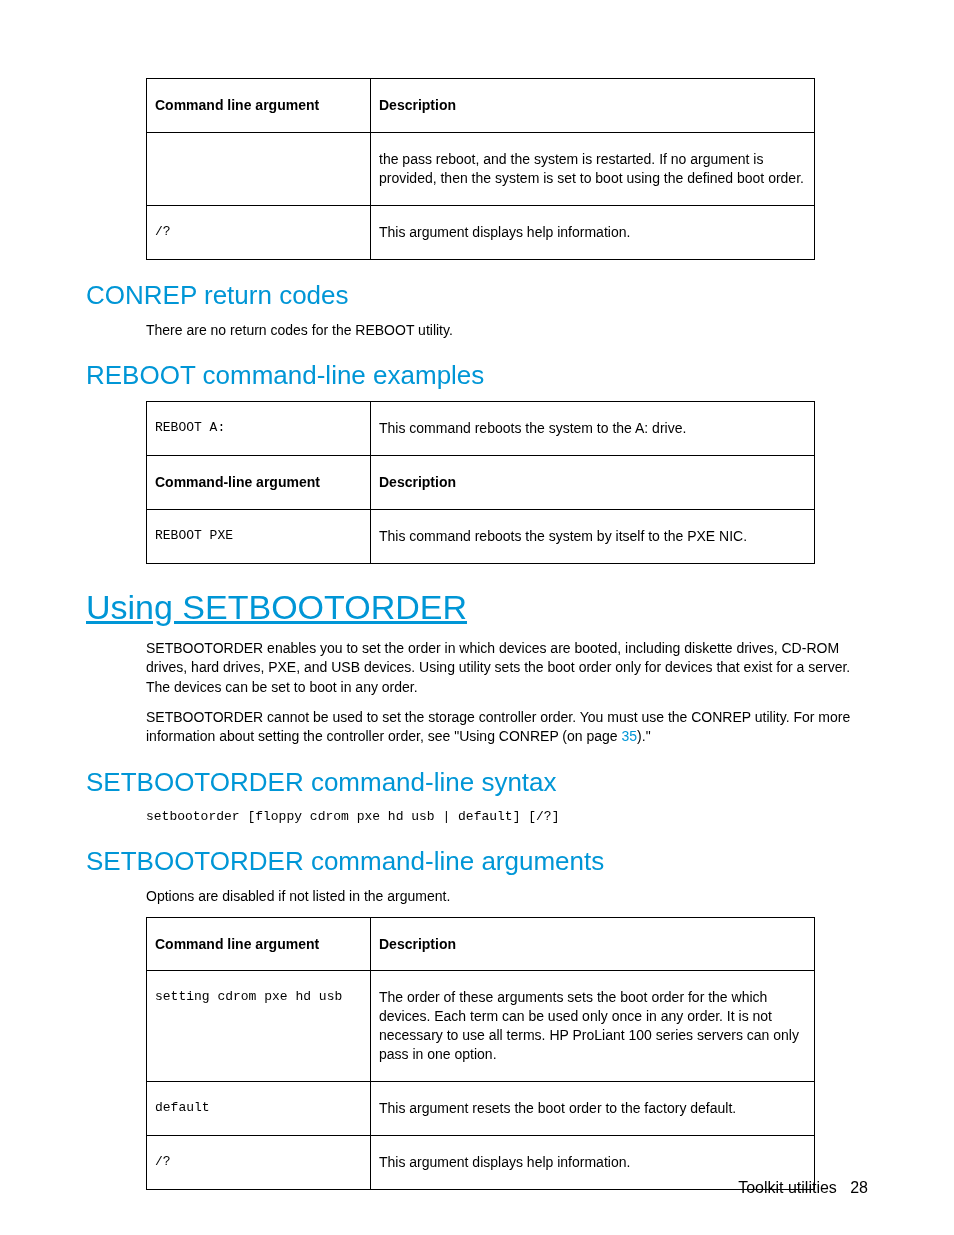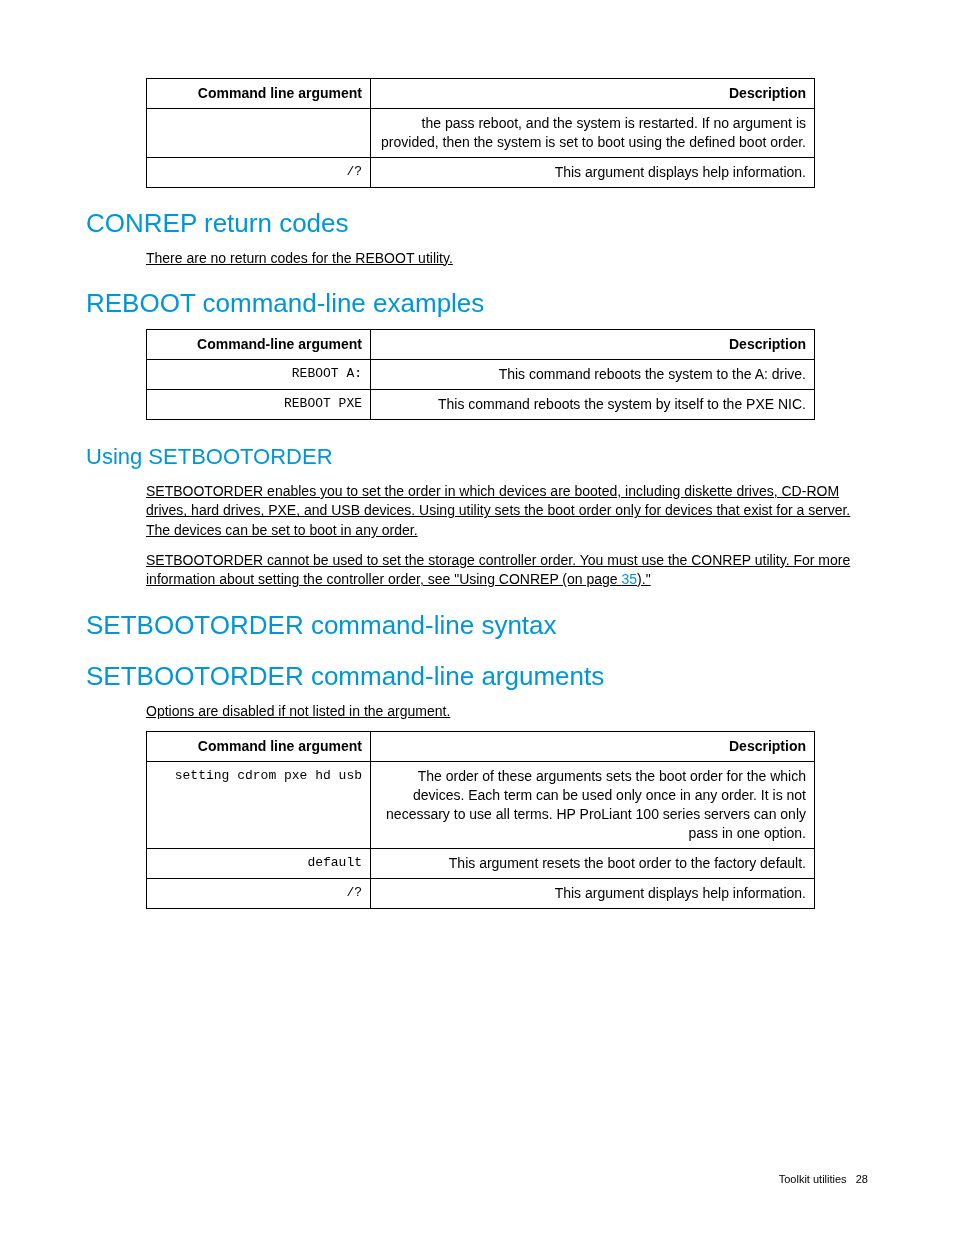--- a/index.html
+++ b/index.html
@@ -13,50 +13,50 @@
   }
   .page {
     width: 954px;
     min-height: 1235px;
     padding: 78px 86px 40px 86px;
     position: relative;
   }
   h1 {
     font-family: Arial, Helvetica, sans-serif;
     font-weight: 300;
-    font-size: 22px;
+    font-size: 34px;
     color: #0096d6;
     margin: 24px 0 12px 0;
     letter-spacing: 0px;
+    text-decoration: underline;
   }
   h2 {
     font-family: Arial, Helvetica, sans-serif;
     font-weight: 300;
     font-size: 26px;
     color: #0096d6;
     margin: 20px 0 10px 0;
   }
   p {
     font-size: 14px;
     line-height: 1.4;
     margin: 8px 0 10px 12px;
-    text-decoration: underline;
   }
   .indent { margin-left: 60px; }
   .link { color: #0096d6; }
   table {
     border-collapse: collapse;
     margin-left: 60px;
     width: 669px;
     font-size: 14px;
   }
   th, td {
     border: 1px solid #000;
-    padding: 5px 8px;
-    text-align: right;
+    padding: 17px 8px;
+    text-align: left;
     vertical-align: top;
     line-height: 1.35;
   }
   th {
     font-weight: bold;
     background: #fff;
   }
   .col-arg { width: 224px; }
   .mono {
     font-family: "Courier New", Courier, monospace;
@@ -70,23 +70,23 @@
     width: 608px;
     font-size: 14px;
     line-height: 1.4;
   }
   .note-label {
     color: #0096d6;
     font-weight: bold;
   }
   .footer {
     position: absolute;
-    bottom: 50px;
+    bottom: 38px;
     right: 86px;
-    font-size: 11px;
+    font-size: 16px;
   }
 </style>
 </head>
 <body>
 
 <div class="page">
 
   <table>
     <tbody>
         <tr>
@@ -104,42 +104,43 @@
   </tbody>
     </table>
 
   <h2>CONREP return codes</h2>
   <p class="indent">There are no return codes for the REBOOT utility.</p>
 
   <h2>REBOOT command-line examples</h2>
   <table>
     <tbody>
         <tr>
+      <td class="mono">REBOOT A:</td>
+      <td>This command reboots the system to the A: drive.</td>
+    </tr>
+    <tr>
       <th class="col-arg">Command-line argument</th>
       <th>Description</th>
-    </tr>
-    <tr>
-      <td class="mono">REBOOT A:</td>
-      <td>This command reboots the system to the A: drive.</td>
     </tr>
     <tr>
       <td class="mono">REBOOT PXE</td>
       <td>This command reboots the system by itself to the PXE NIC.</td>
     </tr>
   </tbody>
     </table>
 
   <h1>Using SETBOOTORDER</h1>
   <p class="indent">SETBOOTORDER enables you to set the order in which devices are booted, including diskette drives, CD-ROM drives, hard drives, PXE, and USB devices. Using utility sets the boot order only for devices that exist for a server. The devices can be set to boot in any order.</p>
   <p class="indent">
     <span>SETBOOTORDER cannot be used to set the storage controller order. You must use the CONREP utility. For more information about setting the controller order, see "Using CONREP (on page </span><span class="link">35</span><span>)."</span>
   </p>
 
 
   <h2>SETBOOTORDER command-line syntax</h2>
+  <p class="indent mono" style="margin-top:0;">setbootorder [floppy cdrom pxe hd usb | default] [/?]</p>
 
   <h2>SETBOOTORDER command-line arguments</h2>
   <p class="indent">Options are disabled if not listed in the argument.</p>
 
   <table>
     <tbody>
         <tr>
       <th class="col-arg">Command line argument</th>
       <th>Description</th>
     </tr>

